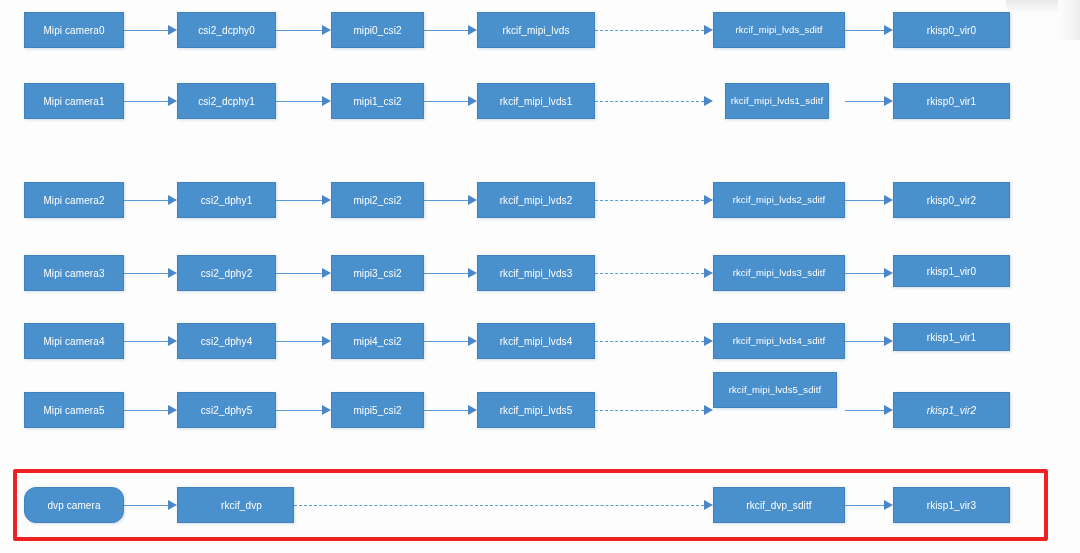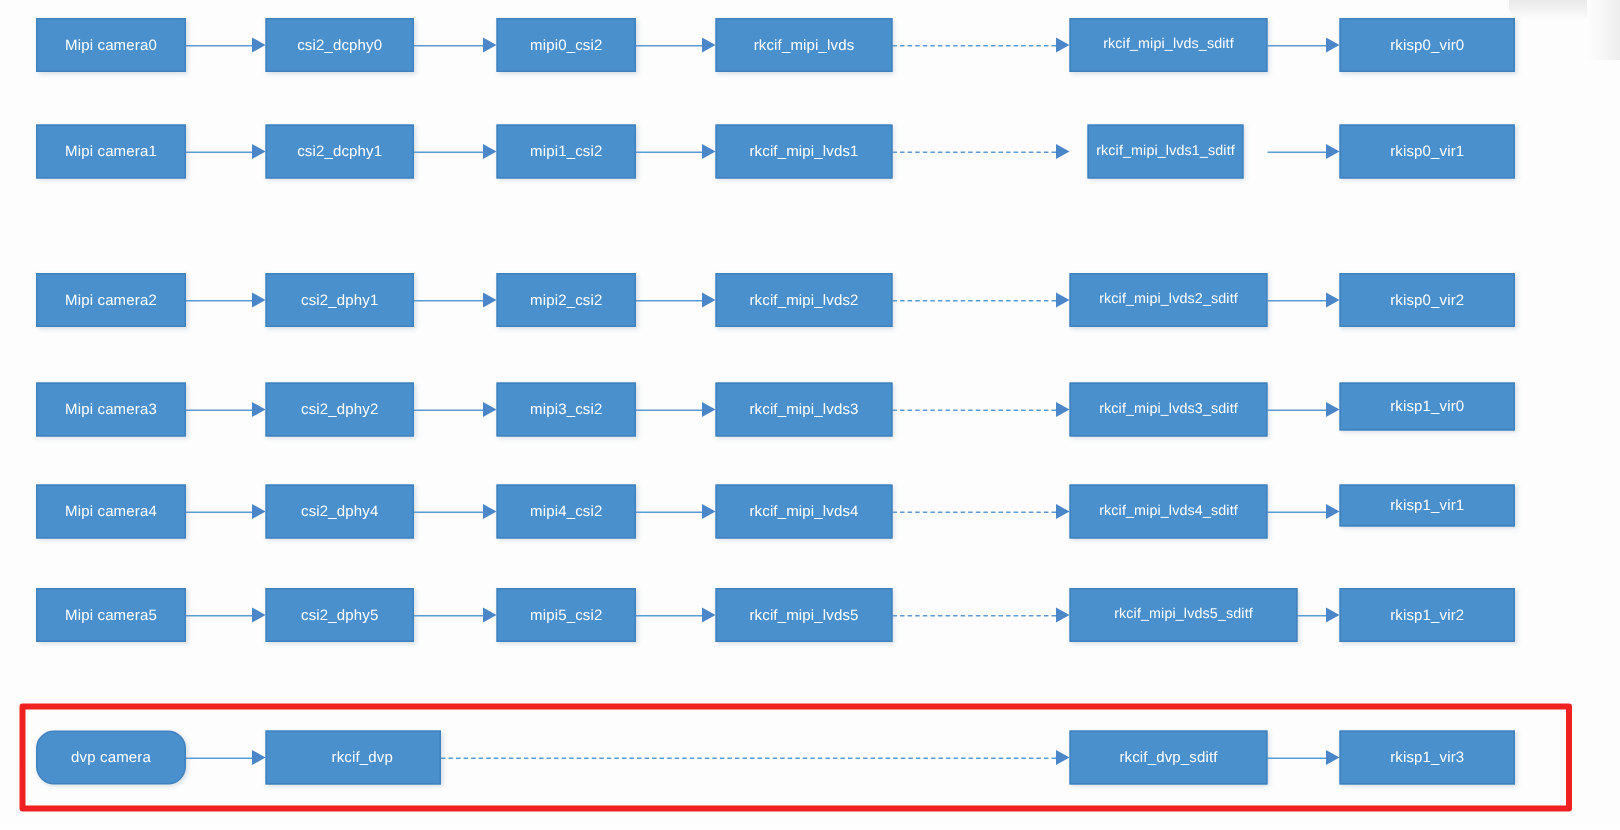--- a/index.html
+++ b/index.html
@@ -178,22 +178,22 @@
       <div class="edge" style="left: 424px; top: 410px; width: 44px;"></div>
       <div class="arrowhead" style="left: 468px; top: 405px;"></div>
       <div class="edge dashed" style="left: 595px; top: 410px; width: 109px;"></div>
       <div class="arrowhead" style="left: 704px; top: 405px;"></div>
       <div class="edge" style="left: 845px; top: 410px; width: 39px;"></div>
       <div class="arrowhead" style="left: 884px; top: 405px;"></div>
       <div class="node" style="left: 24px; top: 392px; width: 100px; height: 36px;">Mipi camera5</div>
       <div class="node" style="left: 177px; top: 392px; width: 99px; height: 36px;">csi2_dphy5</div>
       <div class="node" style="left: 331px; top: 392px; width: 93px; height: 36px;">mipi5_csi2</div>
       <div class="node" style="left: 477px; top: 392px; width: 118px; height: 36px;">rkcif_mipi_lvds5</div>
-      <div class="node small-text" style="left: 713px; top: 392px; width: 152px; height: 36px;">rkcif_mipi_lvds5_sditf</div>
-      <div class="node" style="left: 893px; top: 392px; width: 117px; height: 36px;">rkisp1_vir2</div>
+      <div class="node small-text" style="left: 713px; top: 372px; width: 124px; height: 36px;">rkcif_mipi_lvds5_sditf</div>
+      <div class="node" style="left: 893px; top: 392px; width: 117px; height: 36px; font-style: italic;">rkisp1_vir2</div>
       <div class="edge" style="left: 124px; top: 505px; width: 44px;"></div>
       <div class="arrowhead" style="left: 168px; top: 500px;"></div>
       <div class="edge dashed" style="left: 294px; top: 505px; width: 410px;"></div>
       <div class="arrowhead" style="left: 704px; top: 500px;"></div>
       <div class="edge" style="left: 845px; top: 505px; width: 39px;"></div>
       <div class="arrowhead" style="left: 884px; top: 500px;"></div>
       <div class="node" style="left: 24px; top: 487px; width: 100px; height: 36px; border-radius: 12px;">dvp camera</div>
       <div class="node" style="left: 177px; top: 487px; width: 117px; height: 36px; padding-left: 12px;">rkcif_dvp</div>
       <div class="node" style="left: 713px; top: 487px; width: 132px; height: 36px;">rkcif_dvp_sditf</div>
       <div class="node" style="left: 893px; top: 487px; width: 117px; height: 36px;">rkisp1_vir3</div>

